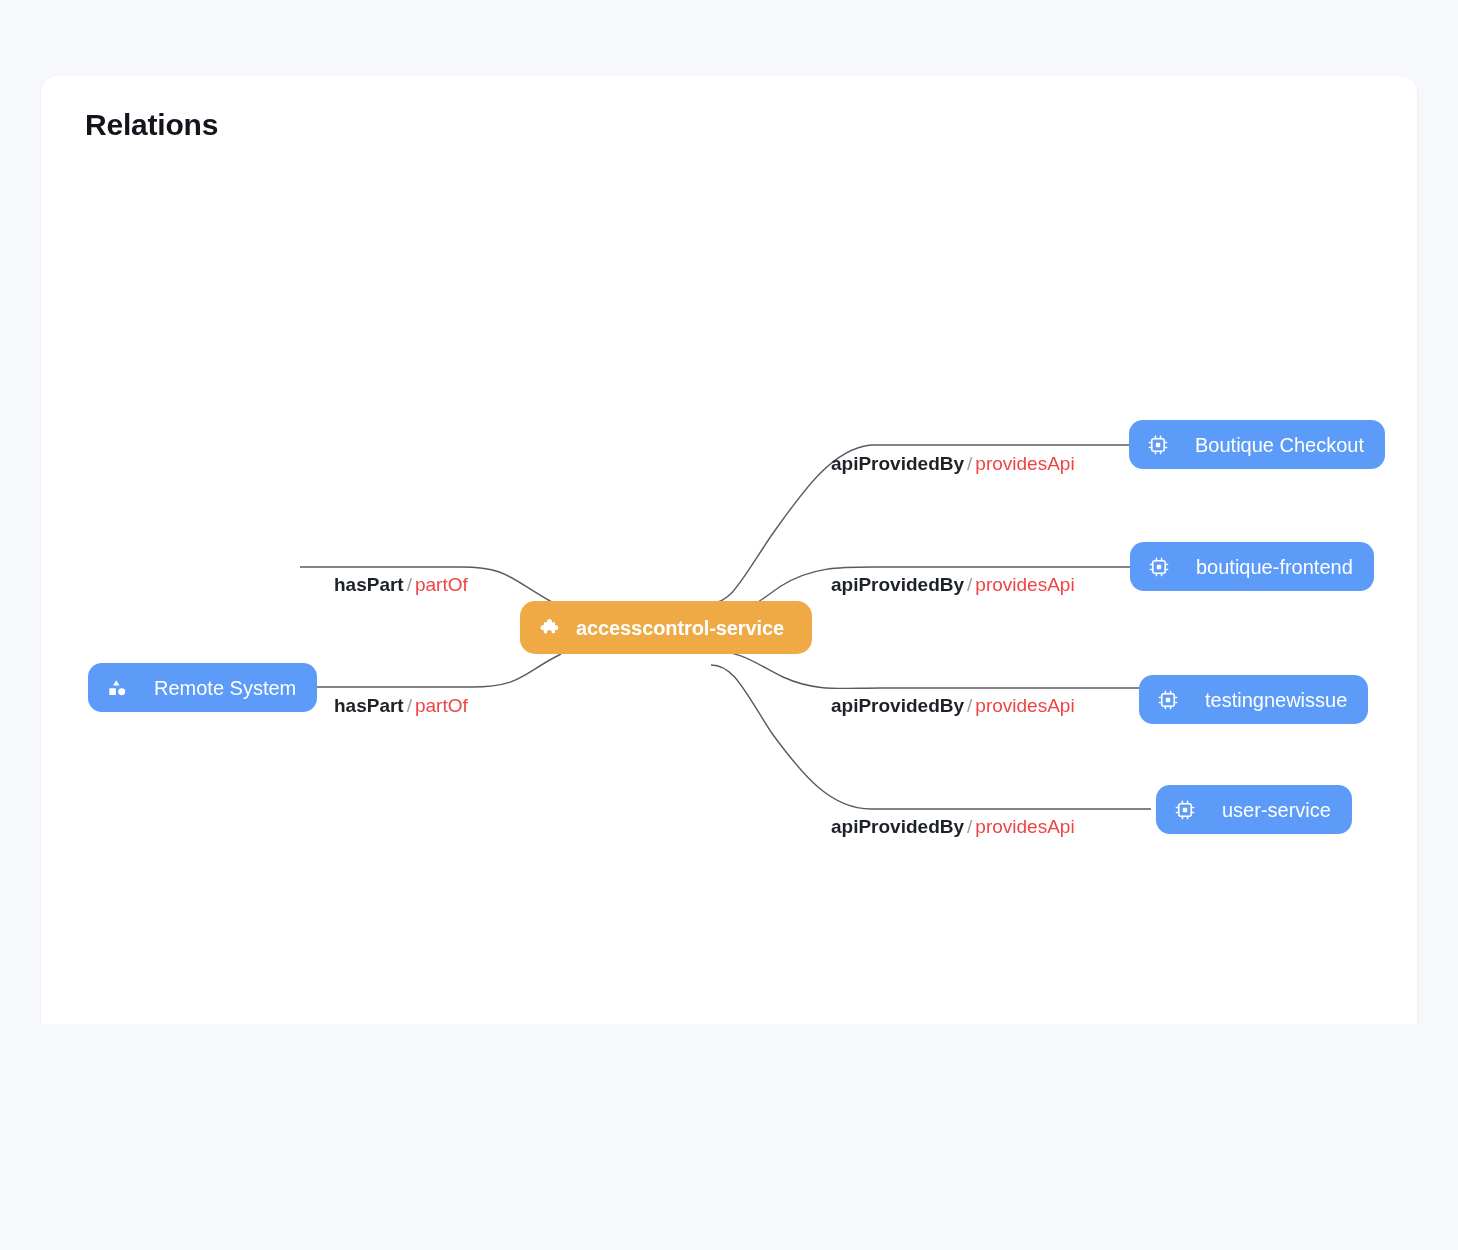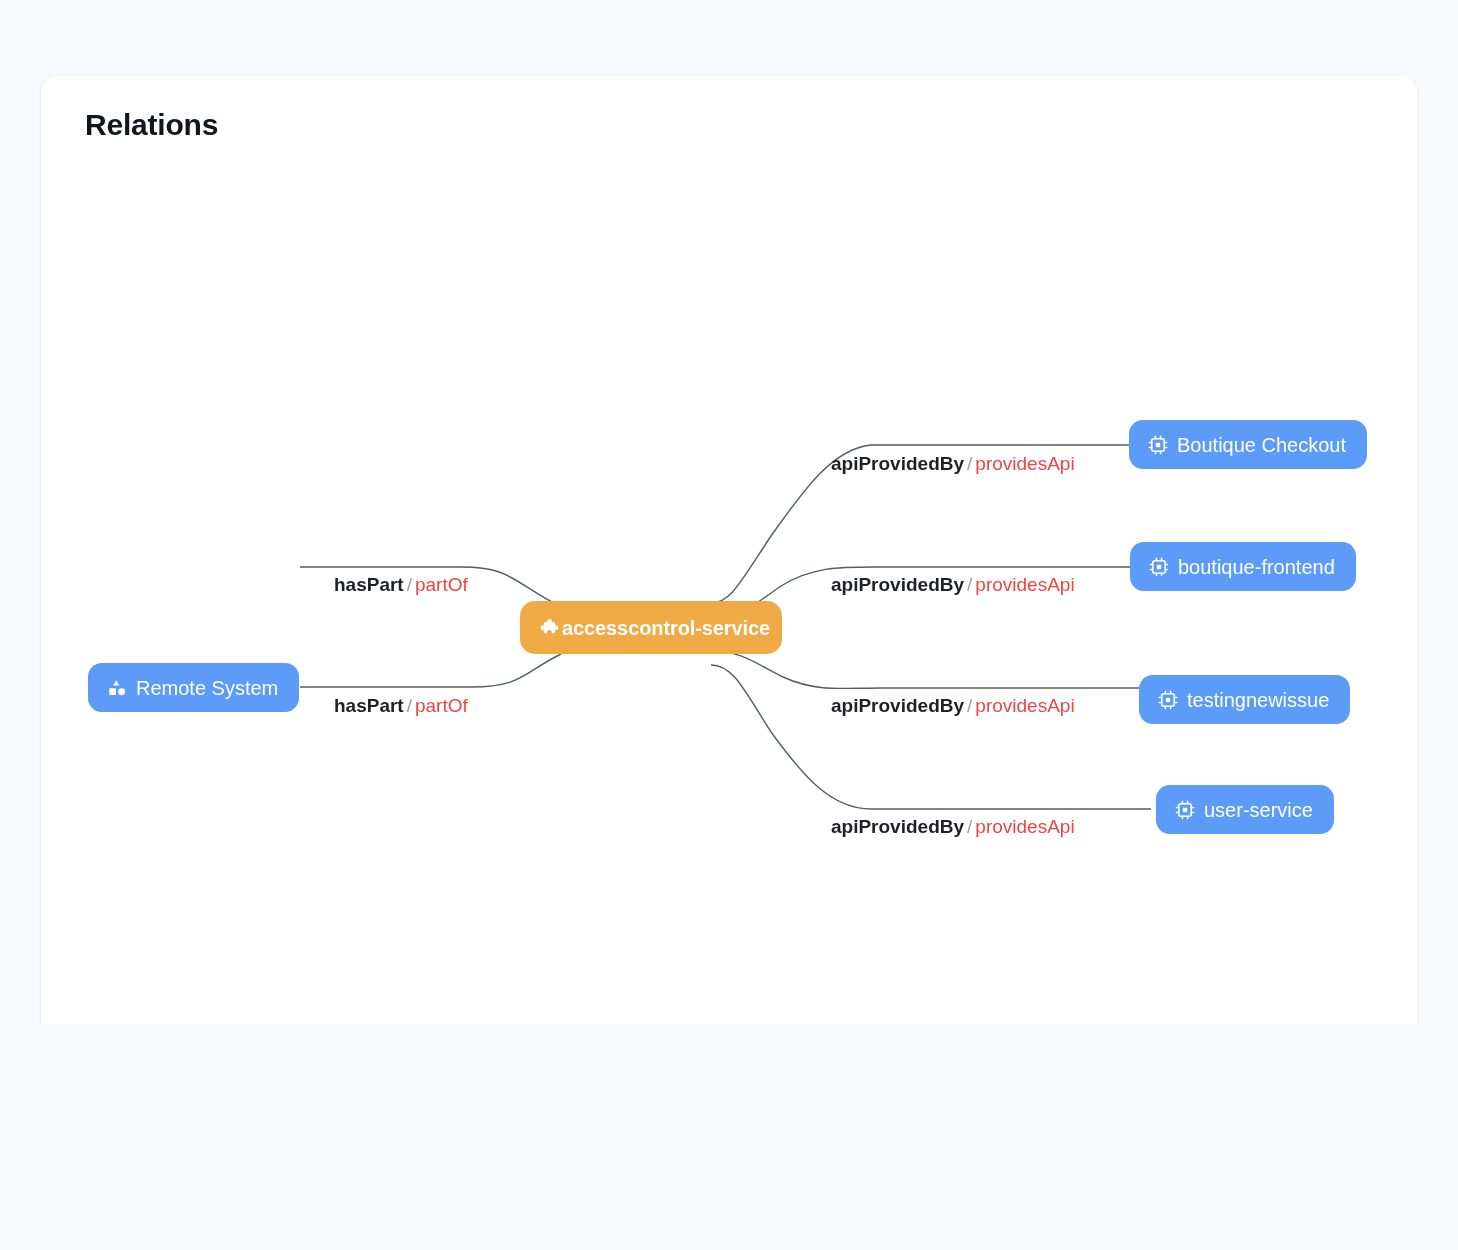--- a/index.html
+++ b/index.html
@@ -74,27 +74,28 @@
     border-radius: 14px;
     box-sizing: border-box;
     white-space: nowrap;
     color: #ffffff;
   }
 
   .node.blue {
     background: #5c9bf7;
     height: 49px;
     padding: 0 21px 0 18px;
-    gap: 8px;
+    gap: 26px;
   }
 
   .node.orange {
     background: #efaa46;
     height: 53px;
-    padding: 0 12px 0 20px;
+    padding: 0 28px 0 20px;
+    gap: 14px;
     border-radius: 15px;
     text-align: right;
   }
 
   .node-label {
     font-size: 20px;
     color: #ffffff;
     line-height: 1;
   }
 

